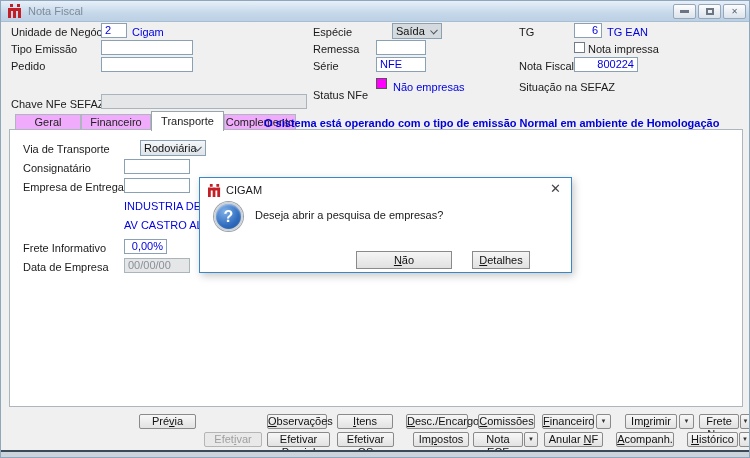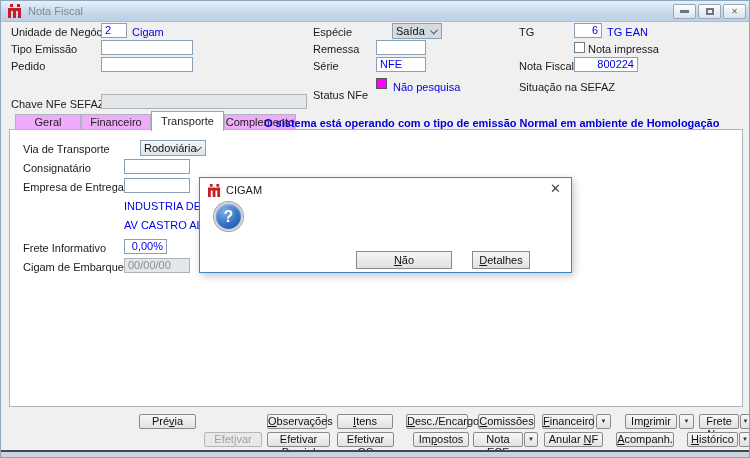--- a/index.html
+++ b/index.html
@@ -110,21 +110,21 @@
   <span class="combo gray" style="left:375px;top:22px;width:50px;"><span>Saída</span><span class="chev"></span></span>
 
   <span class="lbl" style="left:312px;top:42px;">Remessa</span>
   <span class="inp" style="left:375px;top:39px;width:50px;"></span>
 
   <span class="lbl" style="left:312px;top:59px;">Série</span>
   <span class="inp" style="left:375px;top:56px;width:50px;">NFE</span>
 
   <span class="lbl" style="left:312px;top:88px;">Status NFe</span>
   <span class="swatch" style="left:375px;top:77px;"></span>
-  <span class="bluetxt" style="left:392px;top:80px;">Não pesquisa</span>
+  <span class="bluetxt" style="left:392px;top:80px;">Não empresas</span>
 
   <span class="lbl" style="left:518px;top:25px;">TG</span>
   <span class="inp right" style="left:573px;top:22px;width:28px;">6</span>
   <span class="bluetxt" style="left:606px;top:25px;">TG EAN</span>
 
   <span class="checkbox" style="left:573px;top:41px;"></span>
   <span class="lbl" style="left:587px;top:42px;">Nota impressa</span>
 
   <span class="lbl" style="left:518px;top:59px;">Nota Fiscal</span>
   <span class="inp right" style="left:573px;top:56px;width:64px;">800224</span>
@@ -150,37 +150,38 @@
 
   <span class="lbl" style="left:22px;top:180px;z-index:2;">Empresa de Entrega</span>
   <span class="inp" style="left:123px;top:177px;width:66px;z-index:2;"></span>
 
   <span class="bluetxt" style="left:123px;top:199px;z-index:2;">INDUSTRIA DE CAL</span>
   <span class="bluetxt" style="left:123px;top:218px;z-index:2;">AV CASTRO ALVES,</span>
 
   <span class="lbl" style="left:22px;top:241px;z-index:2;">Frete Informativo</span>
   <span class="inp right" style="left:123px;top:238px;width:43px;z-index:2;">0,00%</span>
 
-  <span class="lbl" style="left:22px;top:260px;z-index:2;">Cigam de Embarque</span>
+  <span class="lbl" style="left:22px;top:260px;z-index:2;">Data de Empresa</span>
   <span class="inp disabled" style="left:123px;top:257px;width:66px;z-index:2;">00/00/00</span>
 
   <div class="dialog">
     <span class="cigam-logo" style="left:8px;top:6px;">
       <svg width="13" height="13" viewBox="0 0 14 14">
         <rect x="2" y="0" width="3" height="3" fill="#c22026"></rect>
         <rect x="9" y="0" width="3" height="3" fill="#c22026"></rect>
         <rect x="0" y="4" width="13" height="3" fill="#c22026"></rect>
         <rect x="0" y="4" width="3" height="10" fill="#c22026"></rect>
         <rect x="5" y="4" width="3" height="10" fill="#c22026"></rect>
         <rect x="10" y="4" width="3" height="10" fill="#c22026"></rect>
       </svg>
     </span>
     <span class="dtitle">CIGAM</span>
     <span class="dclose">✕</span>
     <span class="qicon">?</span>
+    <span class="dmsg">Deseja abrir a pesquisa de empresas?</span>
     <div class="dbtn" style="left:156px;width:96px;"><u>N</u><span>ã</span><span>o</span></div>
     <div class="dbtn" style="left:272px;width:58px;"><u>D</u><span>e</span><span>t</span><span>a</span><span>l</span><span>h</span><span>e</span><span>s</span></div>
   </div>
 
   <div class="btn r1" style="left:138px;width:57px;"><span>P</span><span>r</span><span>é</span><u>v</u><span>i</span><span>a</span></div>
   <div class="btn r1" style="left:266px;width:60px;"><u>O</u><span>b</span><span>s</span><span>e</span><span>r</span><span>v</span><span>a</span><span>ç</span><span>õ</span><span>e</span><span>s</span></div>
   <div class="btn r1" style="left:336px;width:56px;"><u>I</u><span>t</span><span>e</span><span>n</span><span>s</span></div>
   <div class="btn r1" style="left:405px;width:62px;"><u>D</u><span>e</span><span>s</span><span>c</span><span>.</span><span>/</span><span>E</span><span>n</span><span>c</span><span>a</span><span>r</span><span>g</span><span>o</span><span>s</span></div>
   <div class="btn r1" style="left:477px;width:57px;"><u>C</u><span>o</span><span>m</span><span>i</span><span>s</span><span>s</span><span>õ</span><span>e</span><span>s</span></div>
   <div class="btn r1" style="left:541px;width:52px;"><u>F</u><span>i</span><span>n</span><span>a</span><span>n</span><span>c</span><span>e</span><span>i</span><span>r</span><span>o</span></div>

